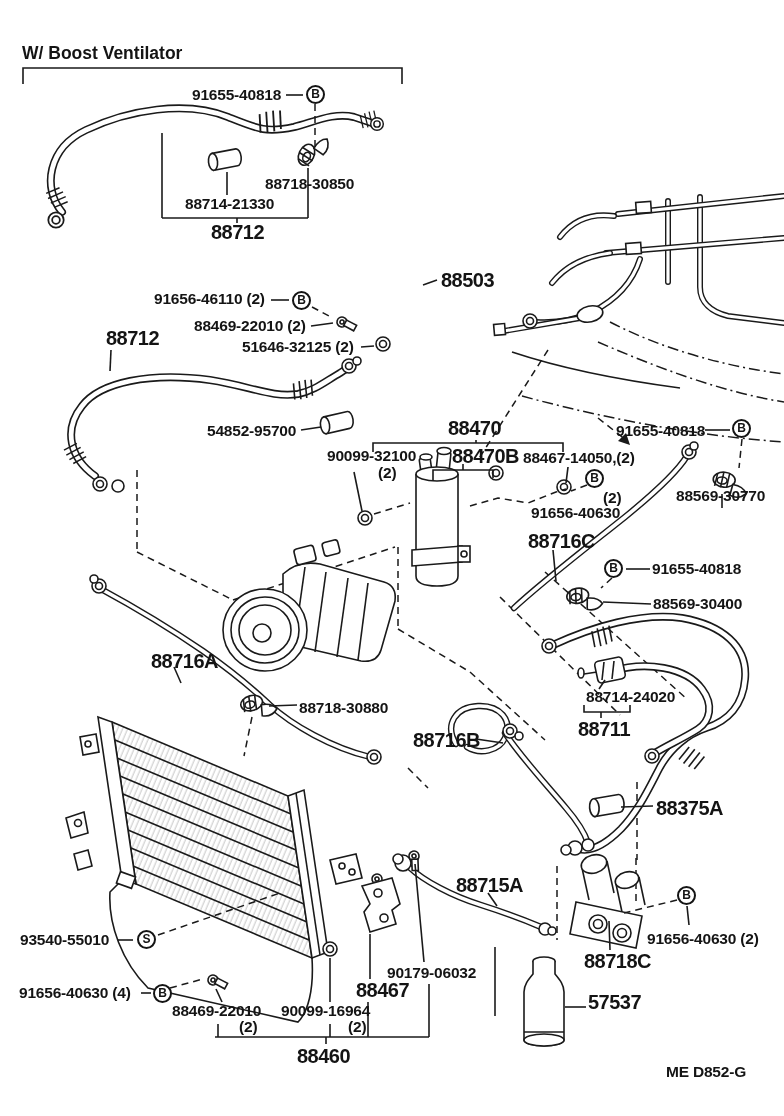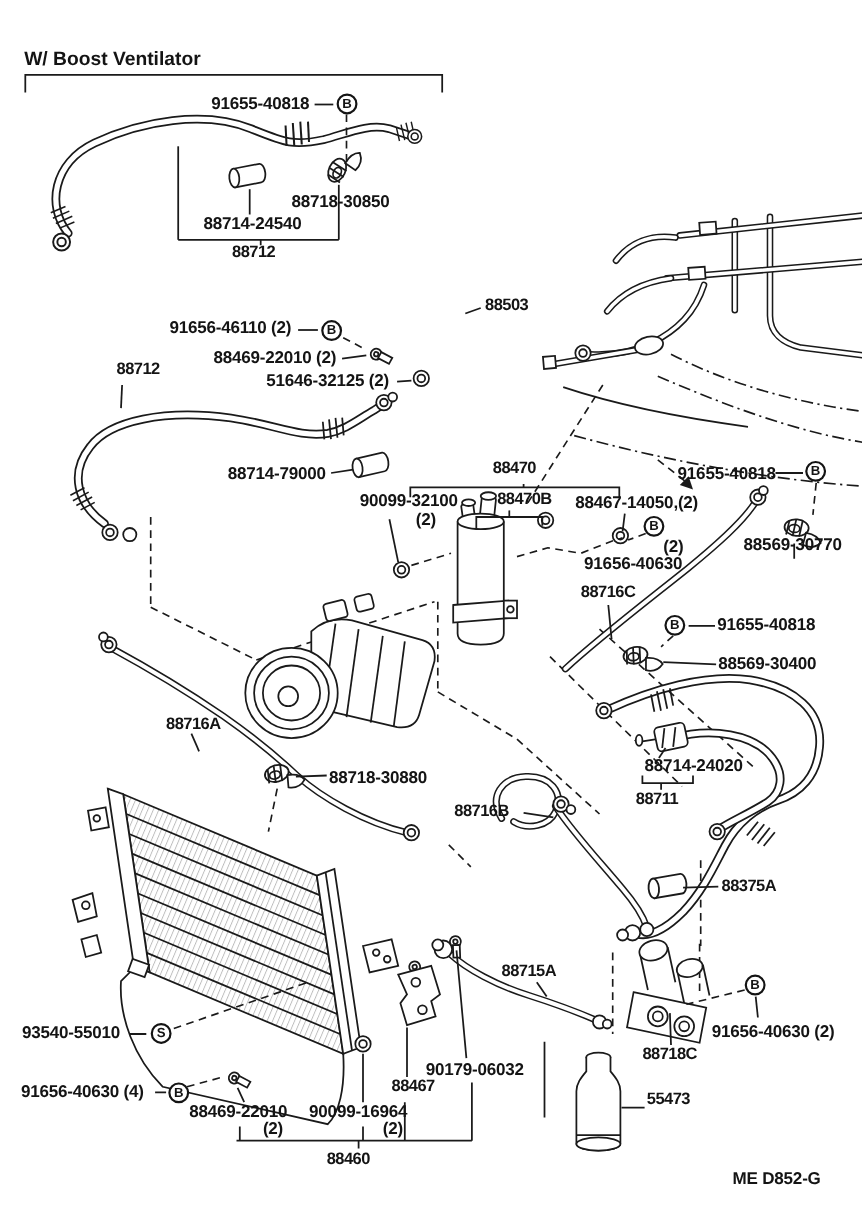--- a/index.html
+++ b/index.html
@@ -1,21 +1,21 @@
 <!DOCTYPE html>
 <html><head>
 <meta charset="utf-8">
 <style>
   html,body{margin:0;padding:0;background:#fff;}
   .page{position:relative;width:784px;height:1116px;background:#ffffff;overflow:hidden;
         font-family:"Liberation Sans",sans-serif;color:#141414;}
   .art{position:absolute;left:0;top:0;}
   .lbl{position:absolute;font-weight:700;font-size:15.5px;letter-spacing:-0.2px;
        white-space:nowrap;line-height:1.05;color:#141414;text-align:right;}
-  .lbl.big{font-size:15px;letter-spacing:-0.5px;}
+  .lbl.big{font-size:20px;letter-spacing:-0.5px;}
   .lbl.title{font-size:17.5px;letter-spacing:0;}
   .sym{position:absolute;width:19px;height:19px;border:2px solid #141414;border-radius:50%;
        font:700 12px/15px "Liberation Sans",sans-serif;text-align:center;background:#fff;
        box-sizing:border-box;color:#141414;}
   svg .ln{stroke:#1a1a1a;stroke-width:1.6;fill:none;}
   svg .part{stroke:#1a1a1a;stroke-width:1.6;fill:#ffffff;}
   svg .dash{stroke:#1a1a1a;stroke-width:1.5;fill:none;stroke-dasharray:7 5;}
   svg .dashdot{stroke:#1a1a1a;stroke-width:1.5;fill:none;stroke-dasharray:11 4 2 4;}
   svg .tO{stroke:#1a1a1a;stroke-width:8;fill:none;stroke-linecap:round;}
   svg .tI{stroke:#ffffff;stroke-width:4.8;fill:none;stroke-linecap:round;}
@@ -336,28 +336,28 @@
     <line class="ln" x1="609" y1="921" x2="610" y2="950"></line>
     <line class="ln" x1="565" y1="1007" x2="586" y2="1007"></line>
     <line class="ln" x1="495" y1="947" x2="495" y2="1016"></line>
   </g>
 </svg>
 
 <div class="lbl title" style="left:22px;top:44px">W/ Boost Ventilator</div>
 
 <div class="lbl" style="left:192px;top:87px">91655-40818</div>
 <div class="lbl" style="left:265px;top:176px">88718-30850</div>
-<div class="lbl" style="left:185px;top:196px">88714-24540</div>
+<div class="lbl" style="left:185px;top:196px">88714-21330</div>
 <div class="lbl big" style="left:211px;top:222px">88712</div>
 <div class="lbl big" style="left:441px;top:270px">88503</div>
 <div class="lbl" style="left:154px;top:291px">91656-46110 (2)</div>
 <div class="lbl" style="left:194px;top:318px">88469-22010 (2)</div>
 <div class="lbl" style="left:242px;top:339px">51646-32125 (2)</div>
 <div class="lbl big" style="left:106px;top:328px">88712</div>
-<div class="lbl" style="left:207px;top:423px">88714-79000</div>
+<div class="lbl" style="left:207px;top:423px">54852-95700</div>
 <div class="lbl big" style="left:448px;top:418px">88470</div>
 <div class="lbl" style="left:327px;top:448px">90099-32100</div>
 <div class="lbl" style="left:378px;top:465px">(2)</div>
 <div class="lbl big" style="left:452px;top:446px">88470B</div>
 <div class="lbl" style="left:523px;top:450px">88467-14050,(2)</div>
 <div class="lbl" style="left:603px;top:490px">(2)</div>
 <div class="lbl" style="left:531px;top:505px">91656-40630</div>
 <div class="lbl" style="left:616px;top:423px">91655-40818</div>
 <div class="lbl" style="left:676px;top:488px">88569-30770</div>
 <div class="lbl big" style="left:528px;top:531px">88716C</div>
@@ -374,21 +374,21 @@
 <div class="lbl" style="left:19px;top:985px">91656-40630 (4)</div>
 <div class="lbl" style="left:172px;top:1003px">88469-22010</div>
 <div class="lbl" style="left:239px;top:1019px">(2)</div>
 <div class="lbl" style="left:281px;top:1003px">90099-16964</div>
 <div class="lbl" style="left:348px;top:1019px">(2)</div>
 <div class="lbl big" style="left:356px;top:980px">88467</div>
 <div class="lbl" style="left:387px;top:965px">90179-06032</div>
 <div class="lbl big" style="left:297px;top:1046px">88460</div>
 <div class="lbl" style="left:647px;top:931px">91656-40630 (2)</div>
 <div class="lbl big" style="left:584px;top:951px">88718C</div>
-<div class="lbl big" style="left:588px;top:992px">55473</div>
+<div class="lbl big" style="left:588px;top:992px">57537</div>
 <div class="lbl" style="left:666px;top:1064px">ME  D852-G</div>
 
 <div class="sym" style="left:306px;top:85px">B</div>
 <div class="sym" style="left:292px;top:291px">B</div>
 <div class="sym" style="left:585px;top:469px">B</div>
 <div class="sym" style="left:732px;top:419px">B</div>
 <div class="sym" style="left:604px;top:559px">B</div>
 <div class="sym" style="left:153px;top:984px">B</div>
 <div class="sym" style="left:677px;top:886px">B</div>
 <div class="sym" style="left:137px;top:930px">S</div>

